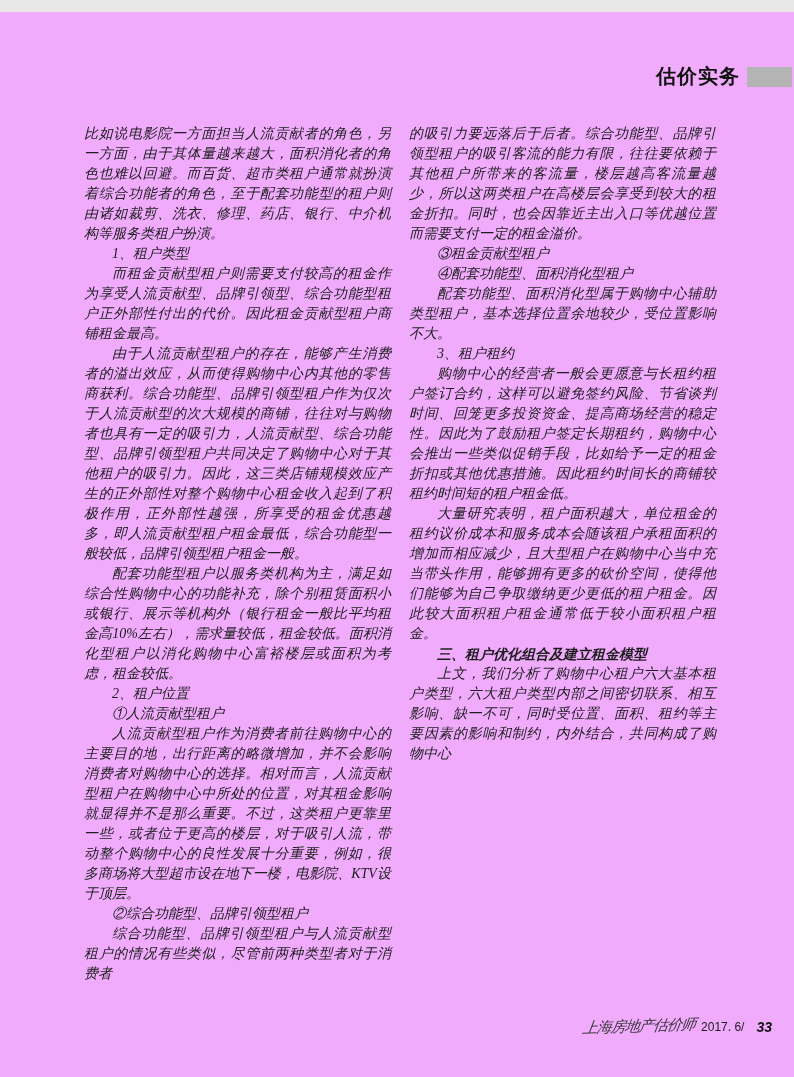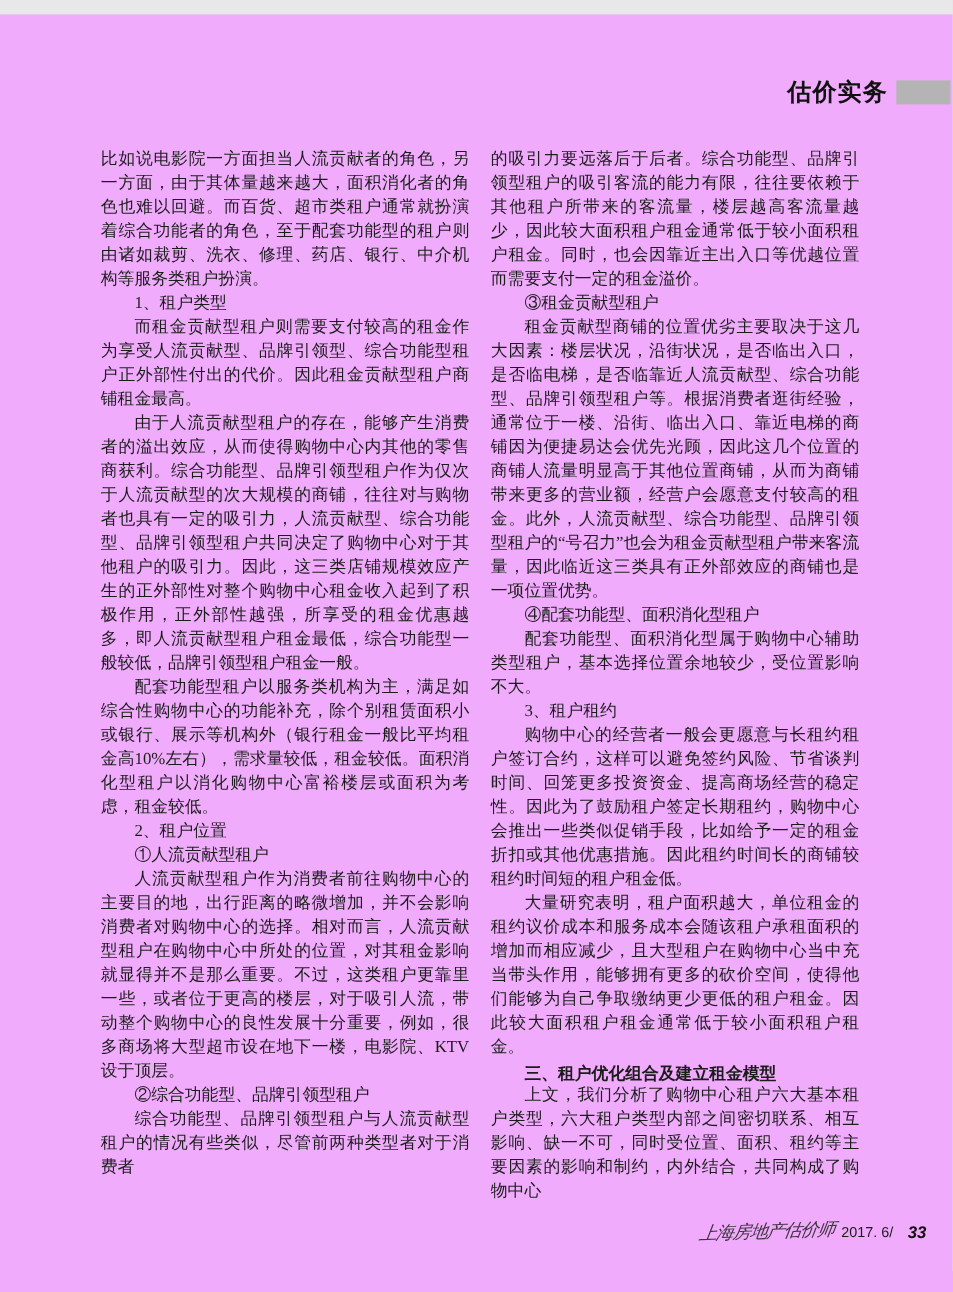--- a/index.html
+++ b/index.html
@@ -27,20 +27,21 @@
   
   .columns{
     position:absolute;left:84px;top:112px;
     width:632px;
     display:flex;gap:18px;
   }
   .col{
     width:307px;
     font-size:14px;line-height:20px;
     text-align:justify;
+    font-style:italic;
   }
   .col p{margin:0;padding:0;}
   .col p.continuation{text-indent:0;}
   .col p.body{text-indent:2em;}
   .col p.subheading{text-indent:2em;}
   .col p.heading{
     text-indent:2em;
     font-family:"Liberation Sans","DejaVu Sans",sans-serif;
     font-weight:bold;
   }
@@ -81,23 +82,22 @@
         <p class="body">而租金贡献型租户则需要支付较高的租金作为享受人流贡献型、品牌引领型、综合功能型租户正外部性付出的代价。因此租金贡献型租户商铺租金最高。</p>
         <p class="body">由于人流贡献型租户的存在，能够产生消费者的溢出效应，从而使得购物中心内其他的零售商获利。综合功能型、品牌引领型租户作为仅次于人流贡献型的次大规模的商铺，往往对与购物者也具有一定的吸引力，人流贡献型、综合功能型、品牌引领型租户共同决定了购物中心对于其他租户的吸引力。因此，这三类店铺规模效应产生的正外部性对整个购物中心租金收入起到了积极作用，正外部性越强，所享受的租金优惠越多，即人流贡献型租户租金最低，综合功能型一般较低，品牌引领型租户租金一般。</p>
         <p class="body">配套功能型租户以服务类机构为主，满足如综合性购物中心的功能补充，除个别租赁面积小或银行、展示等机构外（银行租金一般比平均租金高10%左右），需求量较低，租金较低。面积消化型租户以消化购物中心富裕楼层或面积为考虑，租金较低。</p>
         <p class="subheading">2、租户位置</p>
         <p class="subheading">①人流贡献型租户</p>
         <p class="body">人流贡献型租户作为消费者前往购物中心的主要目的地，出行距离的略微增加，并不会影响消费者对购物中心的选择。相对而言，人流贡献型租户在购物中心中所处的位置，对其租金影响就显得并不是那么重要。不过，这类租户更靠里一些，或者位于更高的楼层，对于吸引人流，带动整个购物中心的良性发展十分重要，例如，很多商场将大型超市设在地下一楼，电影院、KTV设于顶层。</p>
         <p class="subheading">②综合功能型、品牌引领型租户</p>
         <p class="body">综合功能型、品牌引领型租户与人流贡献型租户的情况有些类似，尽管前两种类型者对于消费者</p>
       </div>
     <div class="col">
-        <p class="continuation">的吸引力要远落后于后者。综合功能型、品牌引领型租户的吸引客流的能力有限，往往要依赖于其他租户所带来的客流量，楼层越高客流量越少，因此较大面积租户租金通常低于较小面积租户租金。同时，也会因靠近主出入口等优越位置而需要支付一定的租金溢价。</p>
+        <p class="continuation">的吸引力要远落后于后者。综合功能型、品牌引领型租户的吸引客流的能力有限，往往要依赖于其他租户所带来的客流量，楼层越高客流量越少，所以这两类租户在高楼层会享受到较大的租金折扣。同时，也会因靠近主出入口等优越位置而需要支付一定的租金溢价。</p>
         <p class="subheading">③租金贡献型租户</p>
-        <p class="body">租金贡献型商铺的位置优劣主要取决于这几大因素：楼层状况，沿街状况，是否临出入口，是否临电梯，是否临靠近人流贡献型、综合功能型、品牌引领型租户等。根据消费者逛街经验，通常位于一楼、沿街、临出入口、靠近电梯的商铺因为便捷易达会优先光顾，因此这几个位置的商铺人流量明显高于其他位置商铺，从而为商铺带来更多的营业额，经营户会愿意支付较高的租金。此外，人流贡献型、综合功能型、品牌引领型租户的“号召力”也会为租金贡献型租户带来客流量，因此临近这三类具有正外部效应的商铺也是一项位置优势。</p>
         <p class="subheading">④配套功能型、面积消化型租户</p>
         <p class="body">配套功能型、面积消化型属于购物中心辅助类型租户，基本选择位置余地较少，受位置影响不大。</p>
         <p class="subheading">3、租户租约</p>
         <p class="body">购物中心的经营者一般会更愿意与长租约租户签订合约，这样可以避免签约风险、节省谈判时间、回笼更多投资资金、提高商场经营的稳定性。因此为了鼓励租户签定长期租约，购物中心会推出一些类似促销手段，比如给予一定的租金折扣或其他优惠措施。因此租约时间长的商铺较租约时间短的租户租金低。</p>
         <p class="body">大量研究表明，租户面积越大，单位租金的租约议价成本和服务成本会随该租户承租面积的增加而相应减少，且大型租户在购物中心当中充当带头作用，能够拥有更多的砍价空间，使得他们能够为自己争取缴纳更少更低的租户租金。因此较大面积租户租金通常低于较小面积租户租金。</p>
         <p class="heading">三、租户优化组合及建立租金模型</p>
         <p class="body">上文，我们分析了购物中心租户六大基本租户类型，六大租户类型内部之间密切联系、相互影响、缺一不可，同时受位置、面积、租约等主要因素的影响和制约，内外结合，共同构成了购物中心</p>
       </div>
   </div>
 

